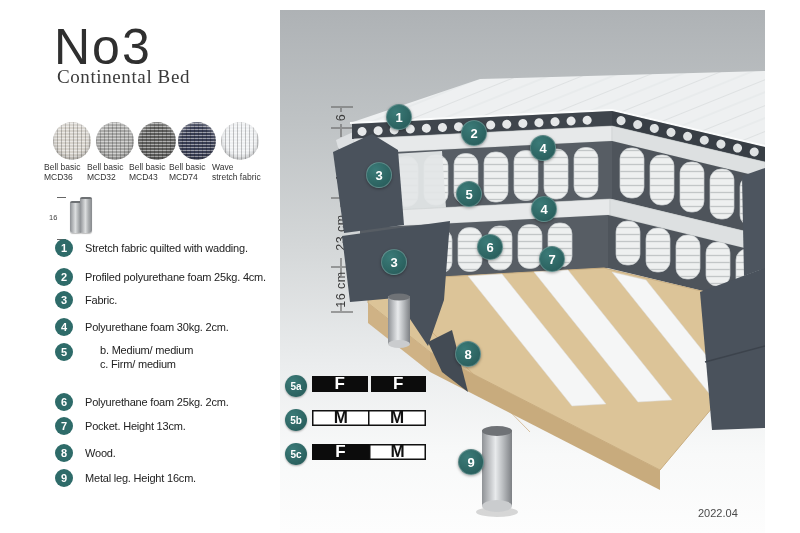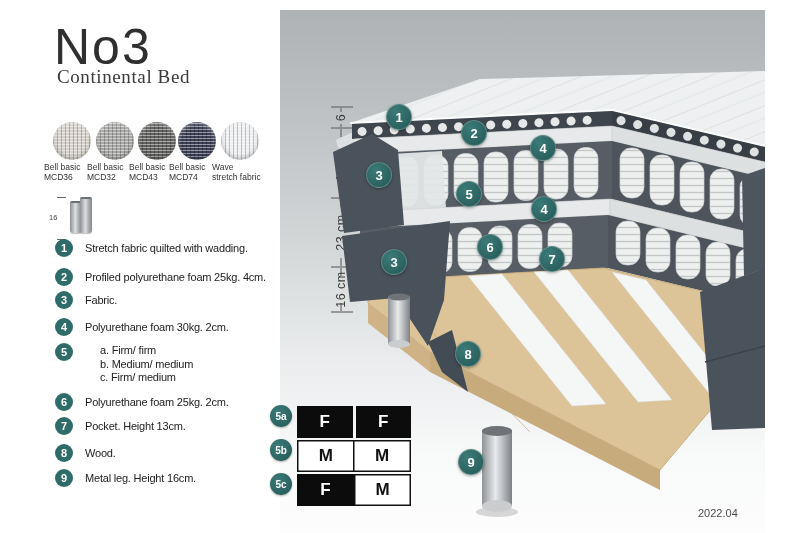--- a/index.html
+++ b/index.html
@@ -38,21 +38,21 @@
   .panel{position:absolute;left:280px;top:10px;width:485px;height:523px;
          background:linear-gradient(180deg,#aeb2b5 0%,#bfc3c5 22%,#d4d7d8 45%,
                     #ebedee 68%,#f8f9f9 85%,#fdfdfd 100%);}
   svg.illus{position:absolute;left:0;top:0;}
   .marker{position:absolute;width:26px;height:26px;border-radius:50%;
           background:radial-gradient(circle at 35% 30%,#3b7b78,#2a605e 75%);
           color:#fff;font-size:13px;font-weight:bold;display:flex;align-items:center;
           justify-content:center;box-shadow:0 1px 3px rgba(0,0,0,.35);
           border:1px solid rgba(255,255,255,.22);box-sizing:border-box;}
   
-  .f-row{position:absolute;left:297px;width:114px;height:32px;display:flex;margin-top:30px;}
+  .f-row{position:absolute;left:312px;width:114px;height:16px;display:flex;}
   .f-row.gap{column-gap:3px;}
   .f-badge{position:absolute;left:-27px;top:-1px;width:22px;height:22px;border-radius:50%;
            background:radial-gradient(circle at 35% 30%,#3b7b78,#2a605e 75%);color:#fff;
            font-size:10px;font-weight:bold;display:flex;align-items:center;justify-content:center;
            box-shadow:0 1px 2px rgba(0,0,0,.3);}
   .f-cell{flex:1;display:flex;align-items:center;justify-content:center;
           font-size:17px;font-weight:600;}
   .f-cell.dark{background:#0c0c0c;color:#fff;}
   .f-cell.light{background:#fff;color:#111;box-shadow:inset 0 0 0 1.5px #111;}
   .version{position:absolute;font-size:11px;color:#4a4a4a;margin-top:13px;}
@@ -97,21 +97,20 @@
   <span class="lg-num">3</span>
   <span class="lg-text">Fabric.</span>
 </div>
 <div class="lg-row" style="top:318px">
   <span class="lg-num">4</span>
   <span class="lg-text">Polyurethane foam 30kg. 2cm.</span>
 </div>
 <div class="lg-row multi" style="top:343px">
   <span class="lg-num">5</span>
   <span class="lg-text" style="white-space:normal">
-    <div class="lg-opts">a. Firm/ firm</div>
     <div class="lg-opts">b. Medium/ medium</div>
     <div class="lg-opts">c. Firm/ medium</div>
   </span>
 </div>
 <div class="lg-row" style="top:393px">
   <span class="lg-num">6</span>
   <span class="lg-text">Polyurethane foam 25kg. 2cm.</span>
 </div>
 <div class="lg-row" style="top:417px">
   <span class="lg-num">7</span>

